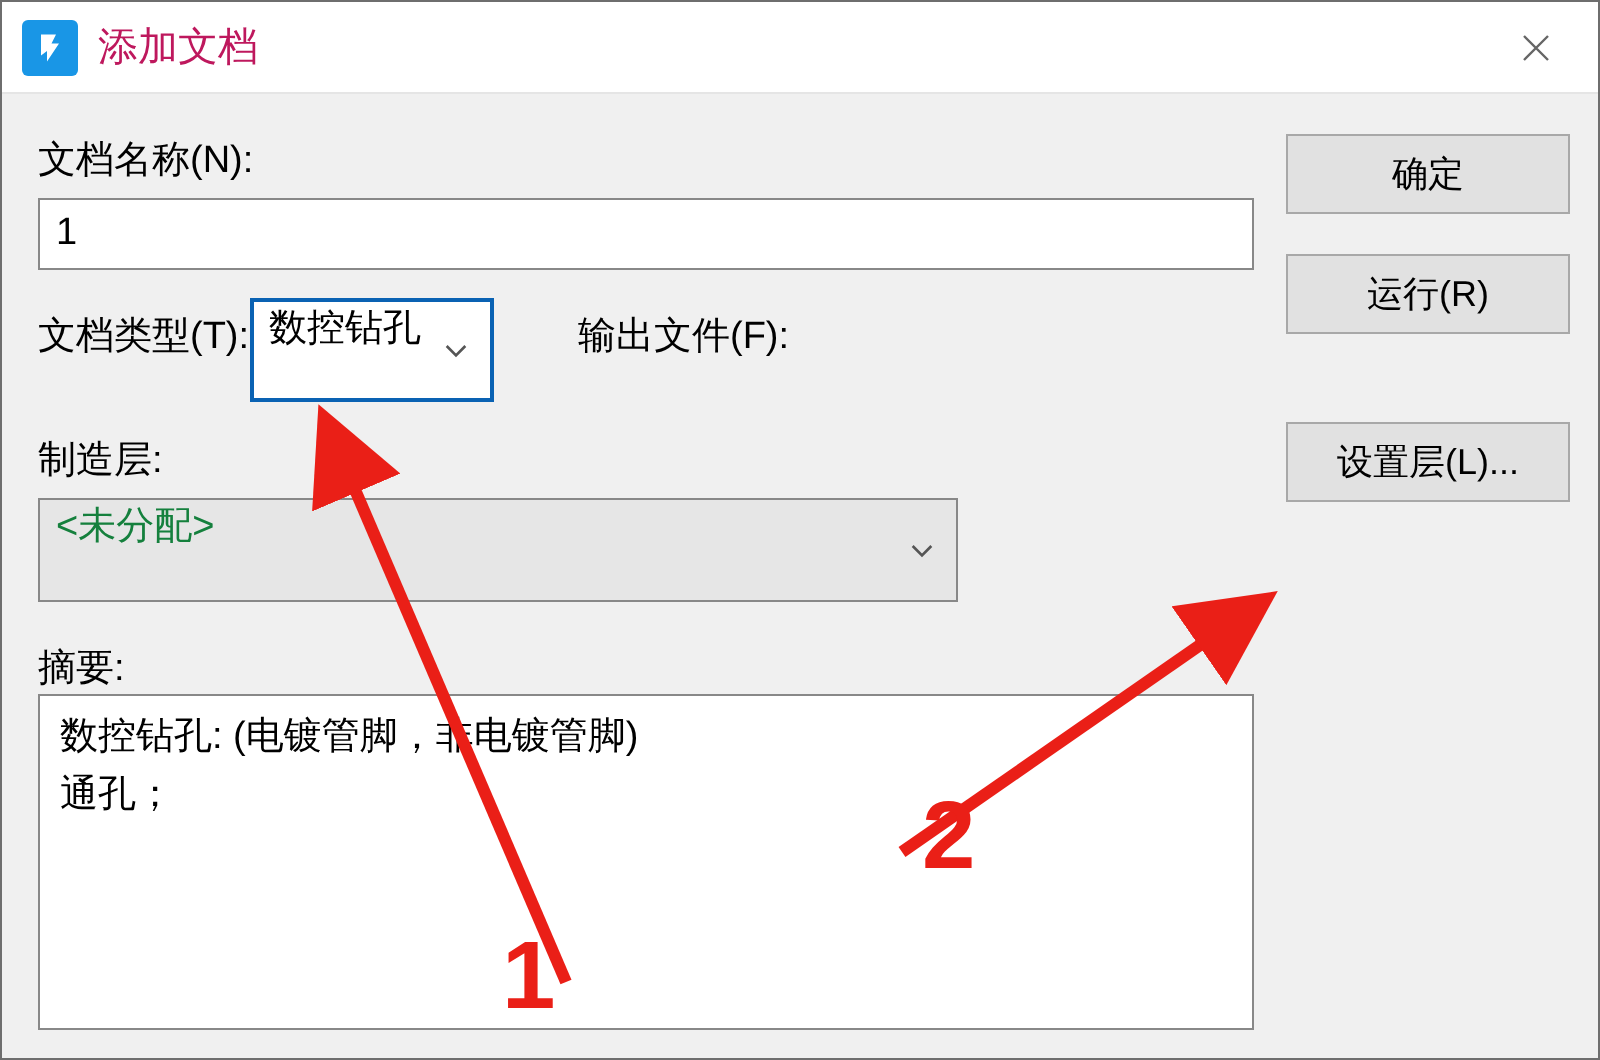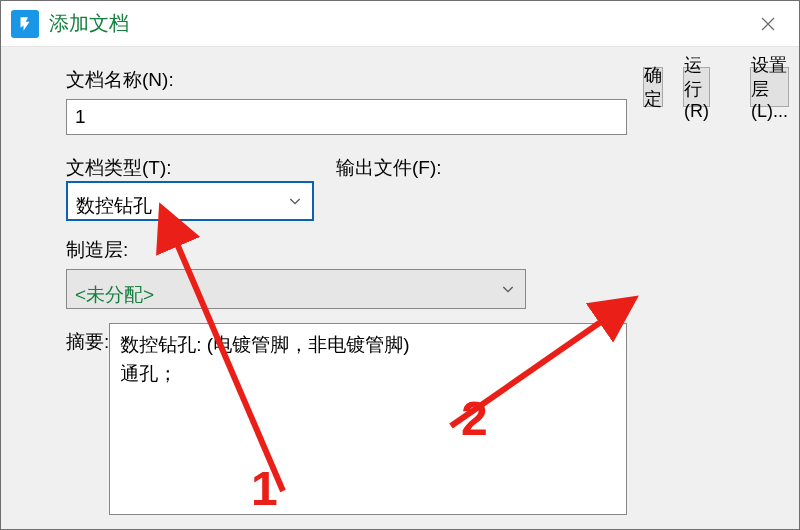--- a/index.html
+++ b/index.html
@@ -35,21 +35,21 @@
     width: 28px; height: 28px;
     background: #1996e6;
     border-radius: 3px;
     display: flex; align-items: center; justify-content: center;
     margin-right: 10px;
     color: #fff;
     font-weight: bold;
   }
   .titlebar .title {
     flex: 1;
-    color: #15803d;
+    color: #be185d;
     font-size: 20px;
   }
   .titlebar .close {
     width: 50px; height: 46px;
     display: flex; align-items: center; justify-content: center;
     color: #666;
     cursor: pointer;
   }
   .titlebar .close svg { width: 18px; height: 18px; }
   
@@ -57,26 +57,25 @@
     flex: 1;
     display: flex;
     padding: 14px 14px 14px 18px;
     gap: 16px;
   }
   .form-col {
     flex: 1;
     display: flex;
     flex-direction: column;
     gap: 6px;
-    margin-left: 47px;
   }
   .side-col {
     width: 142px;
     display: flex;
-    flex-direction: row;
+    flex-direction: column;
     gap: 20px;
     padding-top: 6px;
   }
   .btn {
     height: 40px;
     background: #e1e1e1;
     border: 1px solid #a8a8a8;
     display: flex;
     align-items: center;
     justify-content: center;
@@ -95,30 +94,30 @@
     background: #fff;
     padding: 2px 8px;
     font-size: 19px;
     color: #000;
     outline: none;
   }
   .row2 {
     display: flex;
     gap: 22px;
   }
-  .row2 > div { display: flex; flex-direction: column; }
+  .row2 > div { display: flex; }
   .row2 .col-type { width: 248px; }
   .row2 .col-out { flex: 1; }
   .combo {
     position: relative;
-    height: 40px;
+    height: 52px;
     border: 2px solid #0a62b3;
     background: #fff;
     display: flex;
-    align-items: flex-end;
+    align-items: flex-start;
     padding: 0 34px 0 8px;
     font-size: 19px;
   }
   .combo.gray {
     border: 1px solid #888;
     background: #e6e6e6;
     color: #15803d;
   }
   .combo .chev {
     position: absolute;
@@ -134,21 +133,21 @@
     min-height: 150px;
     padding: 6px 10px;
     font-size: 19px;
     color: #000;
     line-height: 1.55;
     white-space: pre-wrap;
   }
   .summary-wrap {
     flex: 1;
     display: flex;
-    flex-direction: row;
+    flex-direction: column;
     margin-top: 8px;
   }
   
   .anno {
     position: absolute;
     inset: 0;
     pointer-events: none;
   }
   .anno .num {
     position: absolute;

